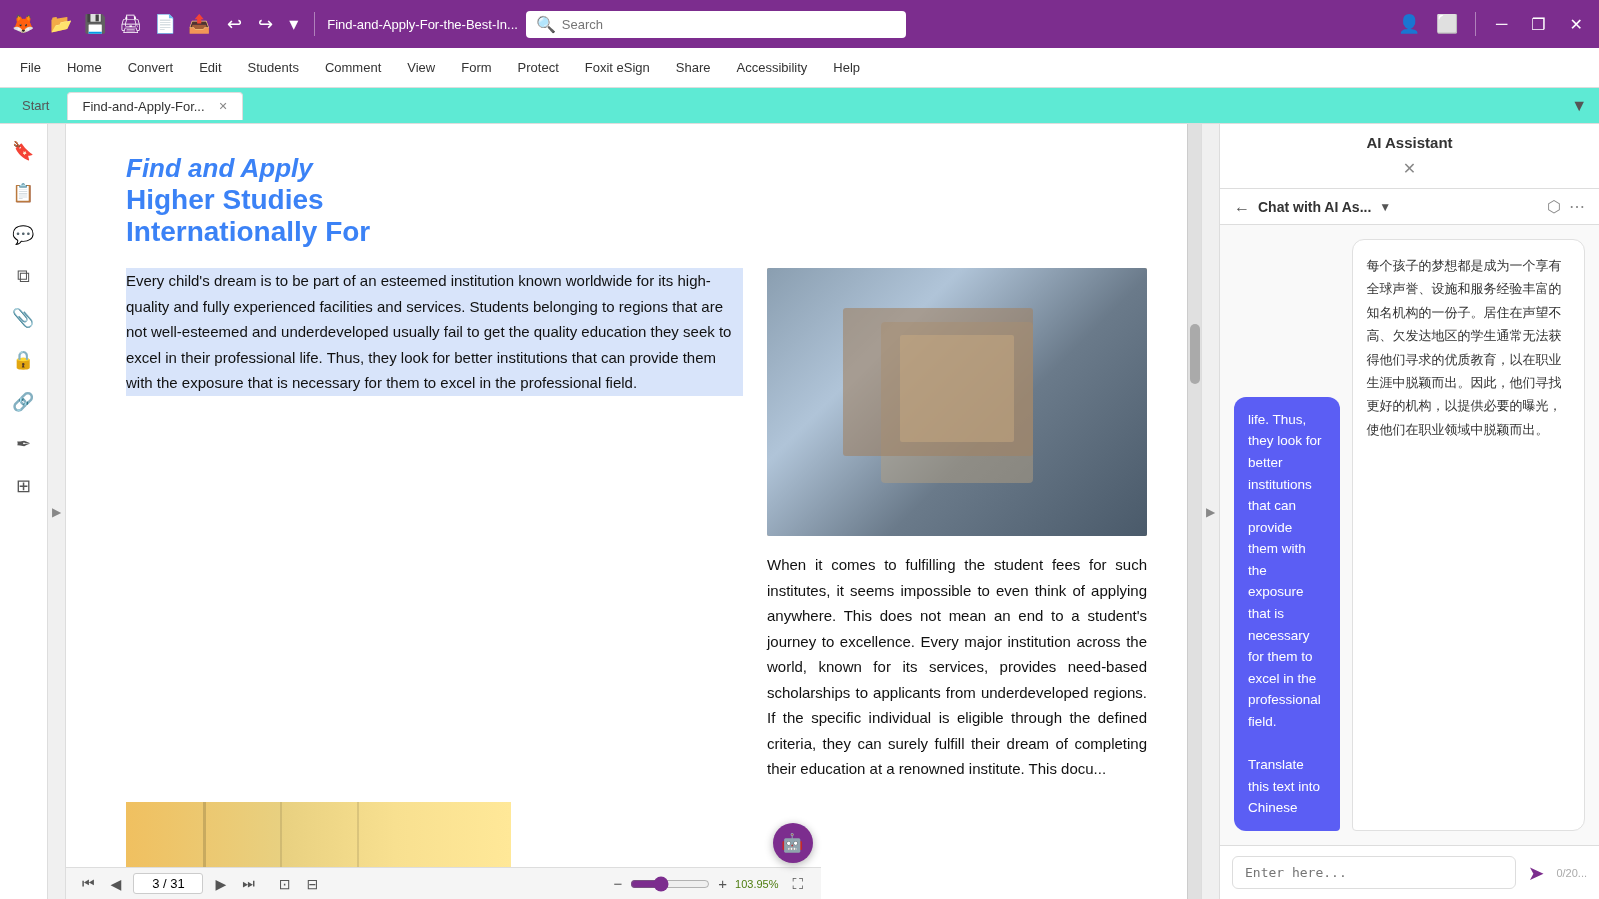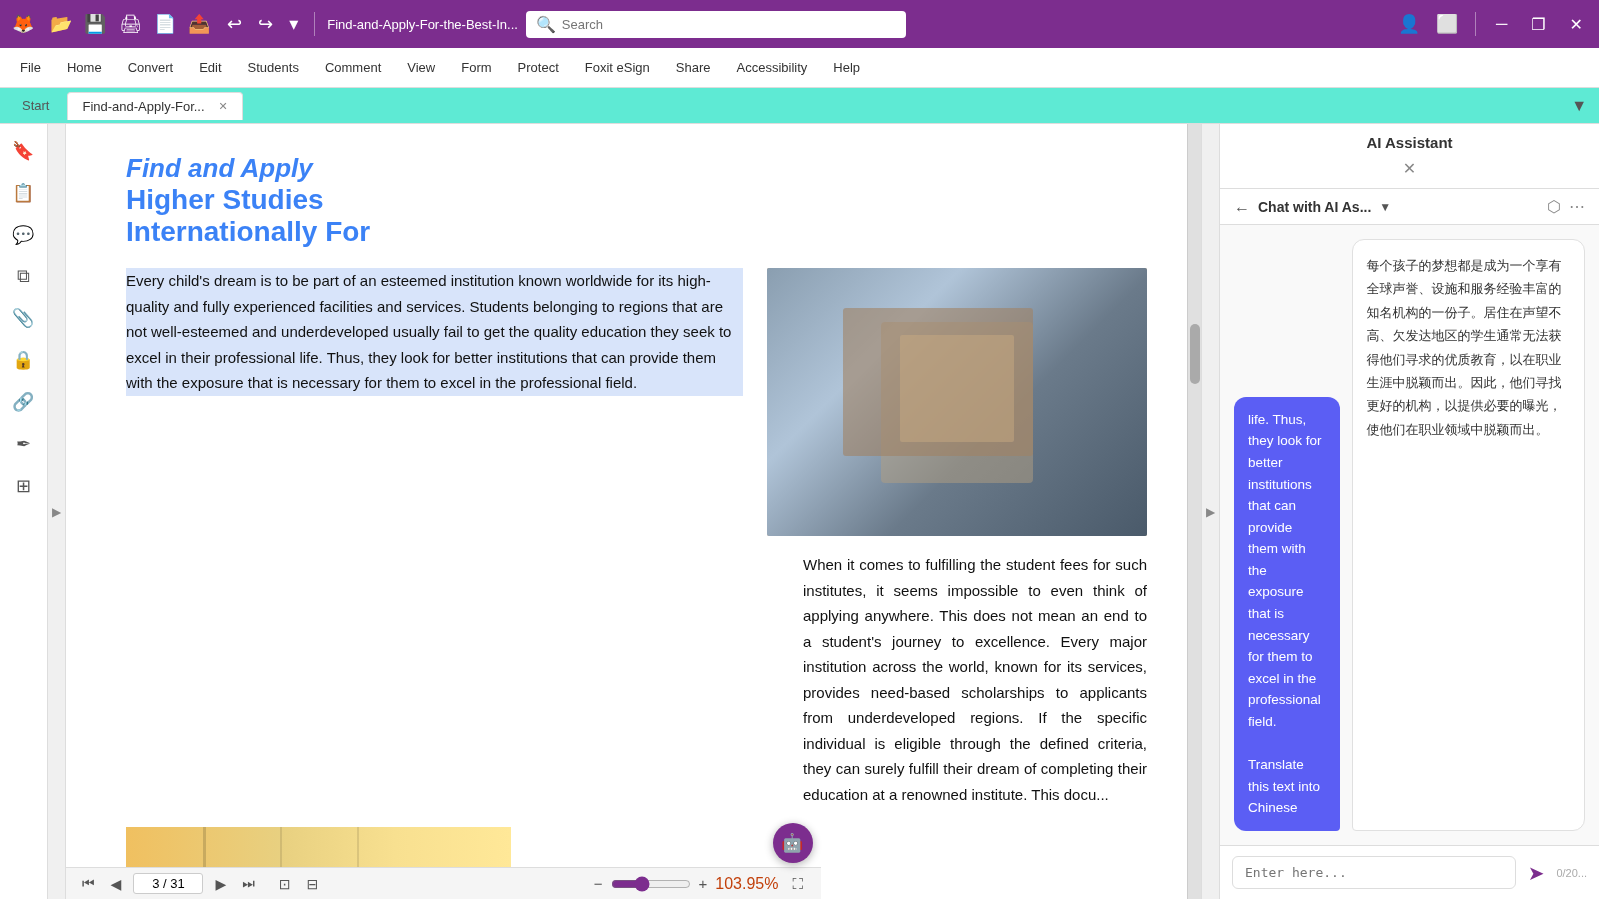--- a/index.html
+++ b/index.html
@@ -162,21 +162,21 @@
     #bottom-bar {
       position: absolute; bottom: 0; left: 0; right: 380px;
       display: flex; align-items: center; background: #f5f5f5; border-top: 1px solid #ddd;
       height: 32px; padding: 0 12px; gap: 8px; z-index: 10;
     }
     .nav-btn { color: #555; font-size: 14px; cursor: pointer; padding: 2px 4px; }
     .page-input { width: 70px; text-align: center; border: 1px solid #ccc; border-radius: 3px; padding: 2px 4px; font-size: 13px; }
     .view-icons { display: flex; gap: 4px; margin-left: auto; align-items: center; }
     .view-icon { color: #555; font-size: 15px; cursor: pointer; padding: 2px 4px; }
     .zoom-slider { width: 80px; accent-color: #7c2d8e; }
-    .zoom-pct { font-size: 16px; color: #c2410c; }
+    .zoom-pct { font-size: 11px; color: #4d7c0f; }
     .fullscreen-btn { color: #555; font-size: 15px; cursor: pointer; padding: 2px 6px; }
 
     
     .ai-bot-circle {
       position: absolute; bottom: 36px; right: 388px; width: 40px; height: 40px;
       background: #7c2d8e; border-radius: 50%; display: flex; align-items: center;
       justify-content: center; color: #fff; font-size: 18px; cursor: pointer; z-index: 20;
       box-shadow: 0 2px 8px rgba(0,0,0,0.3);
     }
 
@@ -285,21 +285,21 @@
               <p class="highlighted-text">Every child's dream is to be part of an esteemed institution known worldwide for its high-quality and fully experienced facilities and services. Students belonging to regions that are not well-esteemed and underdeveloped usually fail to get the quality education they seek to excel in their professional life. Thus, they look for better institutions that can provide them with the exposure that is necessary for them to excel in the professional field.</p>
             </div>
 
             <div class="article-right">
               <div class="img-placeholder">
                 <div class="study-img">
                   <div style="position:absolute;top:15%;left:20%;width:50%;height:55%;background:rgba(160,130,100,0.6);border-radius:3px;"></div>
                   <div style="position:absolute;top:25%;left:35%;width:30%;height:40%;background:rgba(200,170,130,0.5);border-radius:2px;"></div>
                 </div>
               </div>
-              <div style="margin-top:16px;margin-left:36px;">
+              <div style="margin-top:16px;">
                 <p class="right-col-text">When it comes to fulfilling the student fees for such institutes, it seems impossible to even think of applying anywhere. This does not mean an end to a student's journey to excellence. Every major institution across the world, known for its services, provides need-based scholarships to applicants from underdeveloped regions. If the specific individual is eligible through the defined criteria, they can surely fulfill their dream of completing their education at a renowned institute. This docu...</p>
               </div>
             </div>
           </div>
 
           <div class="img-placeholder2">
             <div class="corridor-img">
               <div style="position:absolute;top:0;left:20%;width:3px;height:100%;background:rgba(0,0,0,0.15);"></div>
               <div style="position:absolute;top:0;left:40%;width:2px;height:100%;background:rgba(0,0,0,0.1);"></div>
               <div style="position:absolute;top:0;left:60%;width:2px;height:100%;background:rgba(0,0,0,0.1);"></div>

